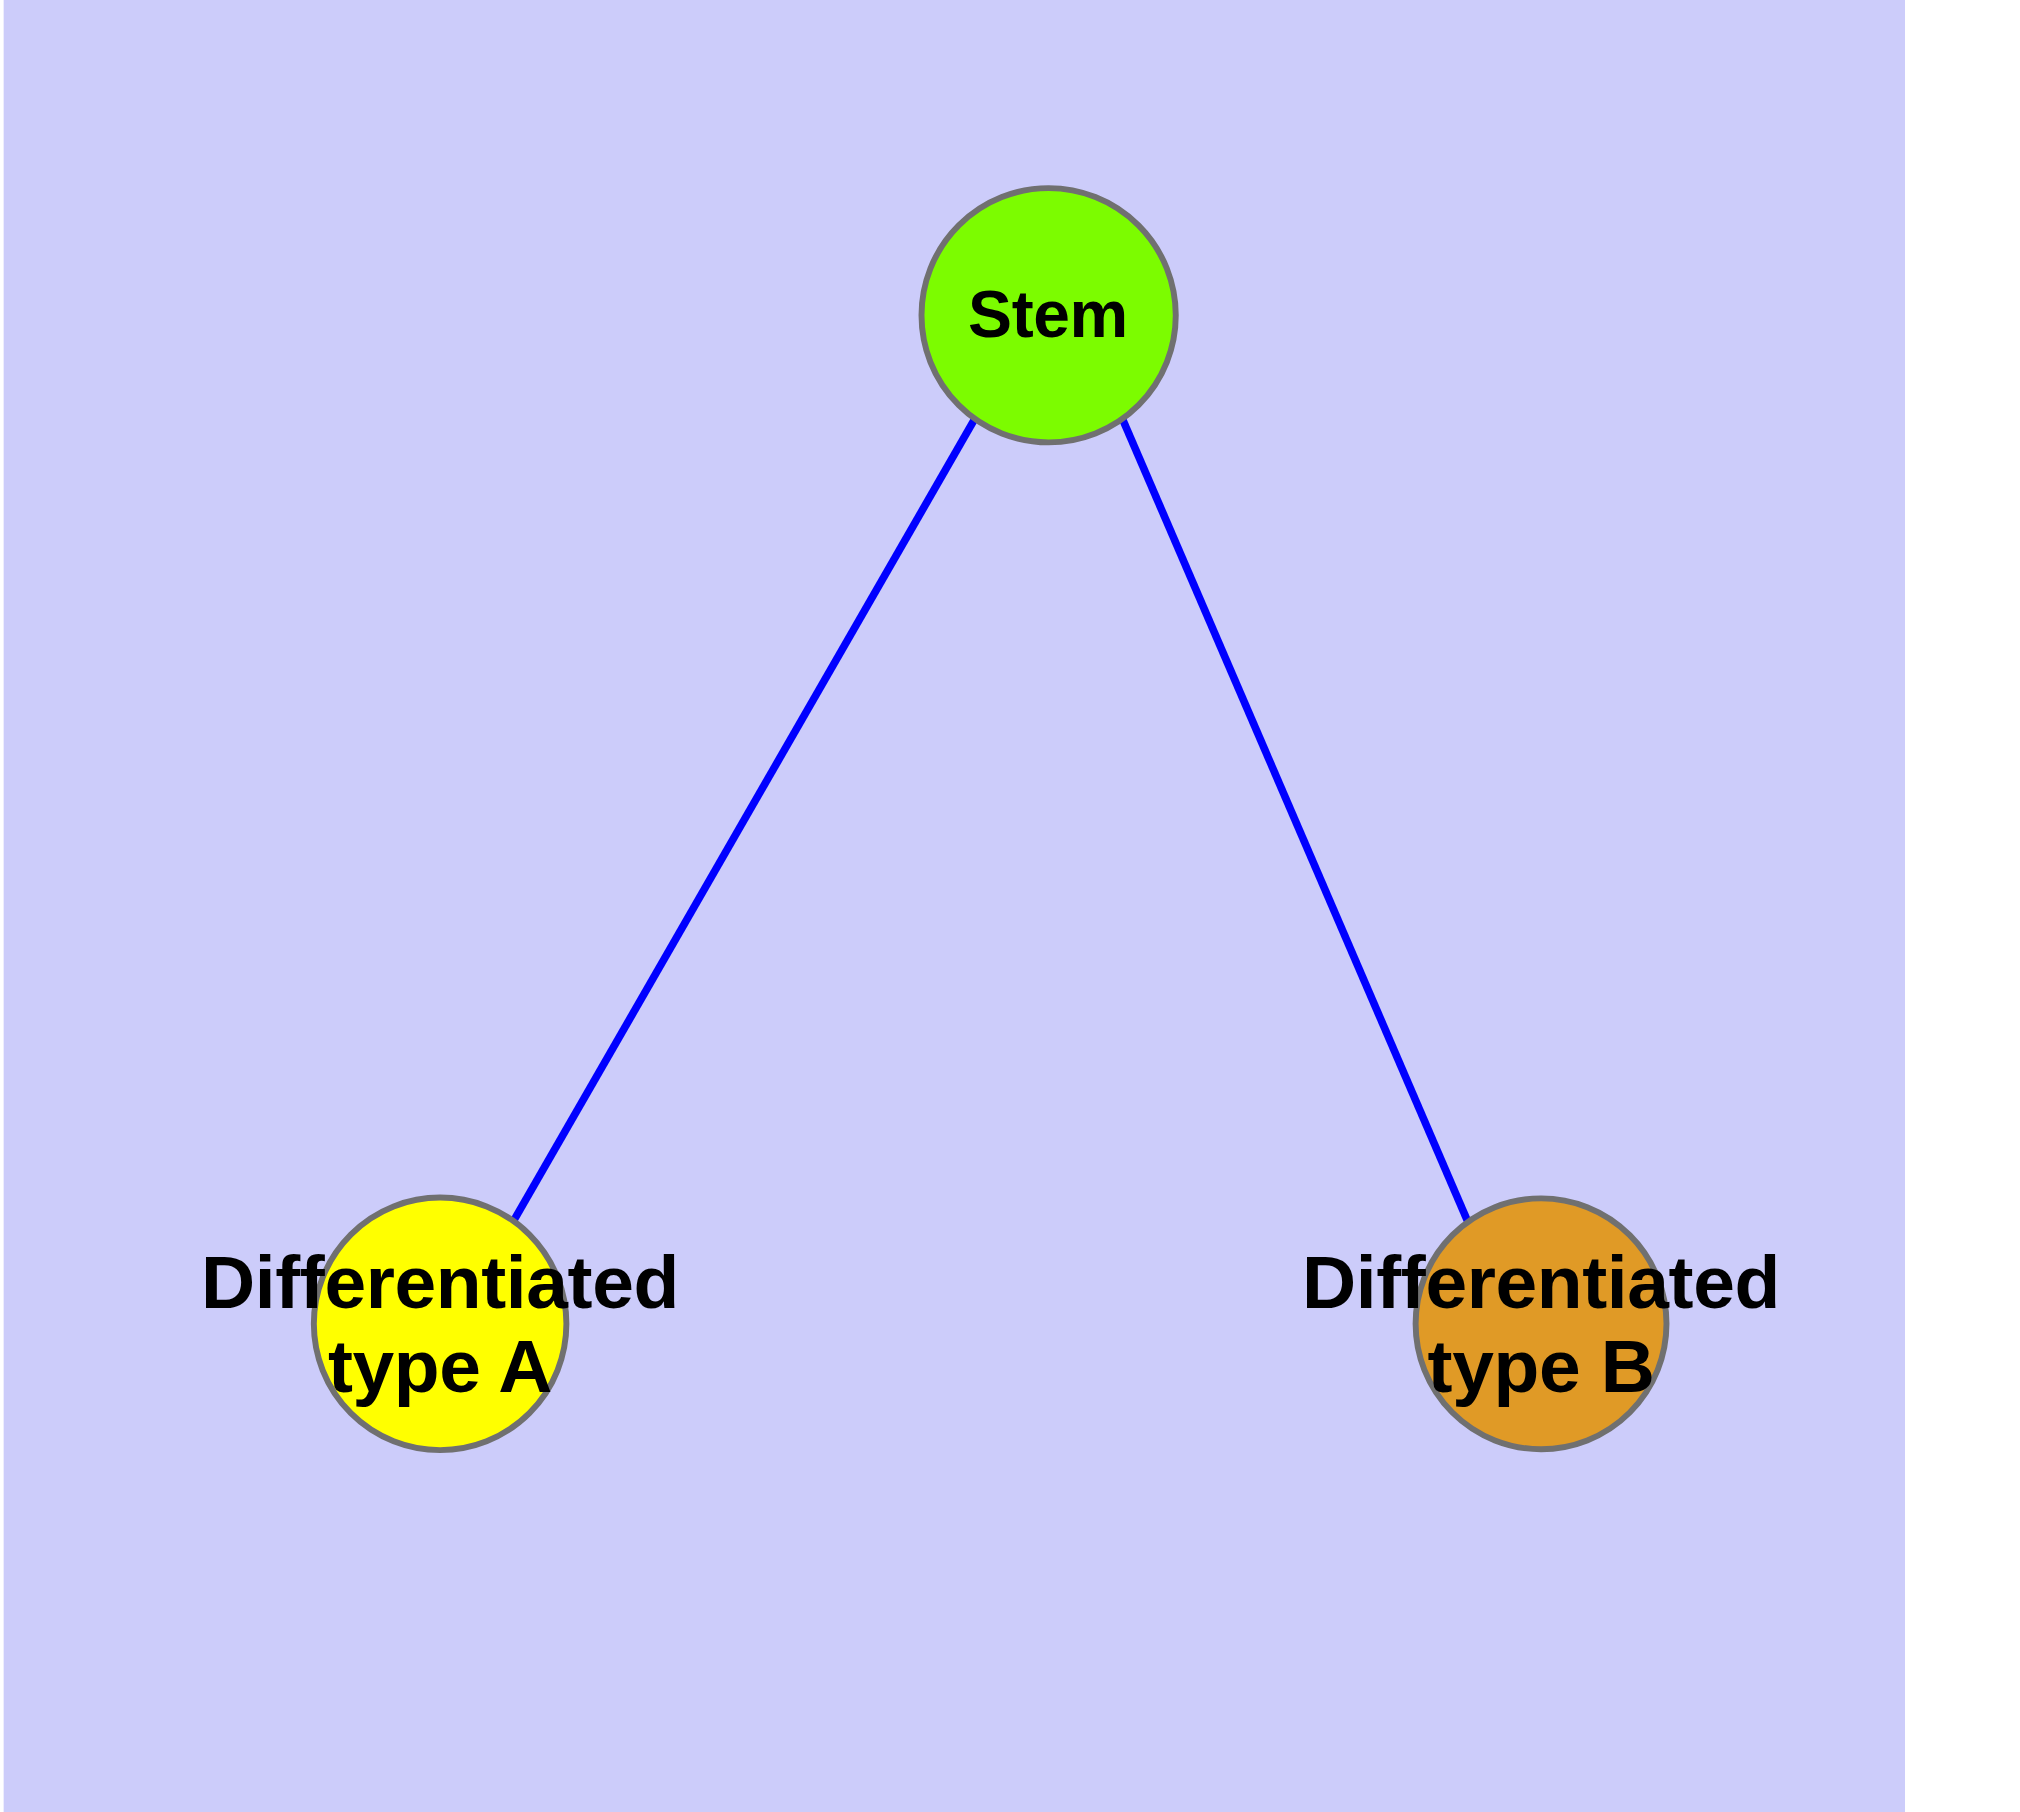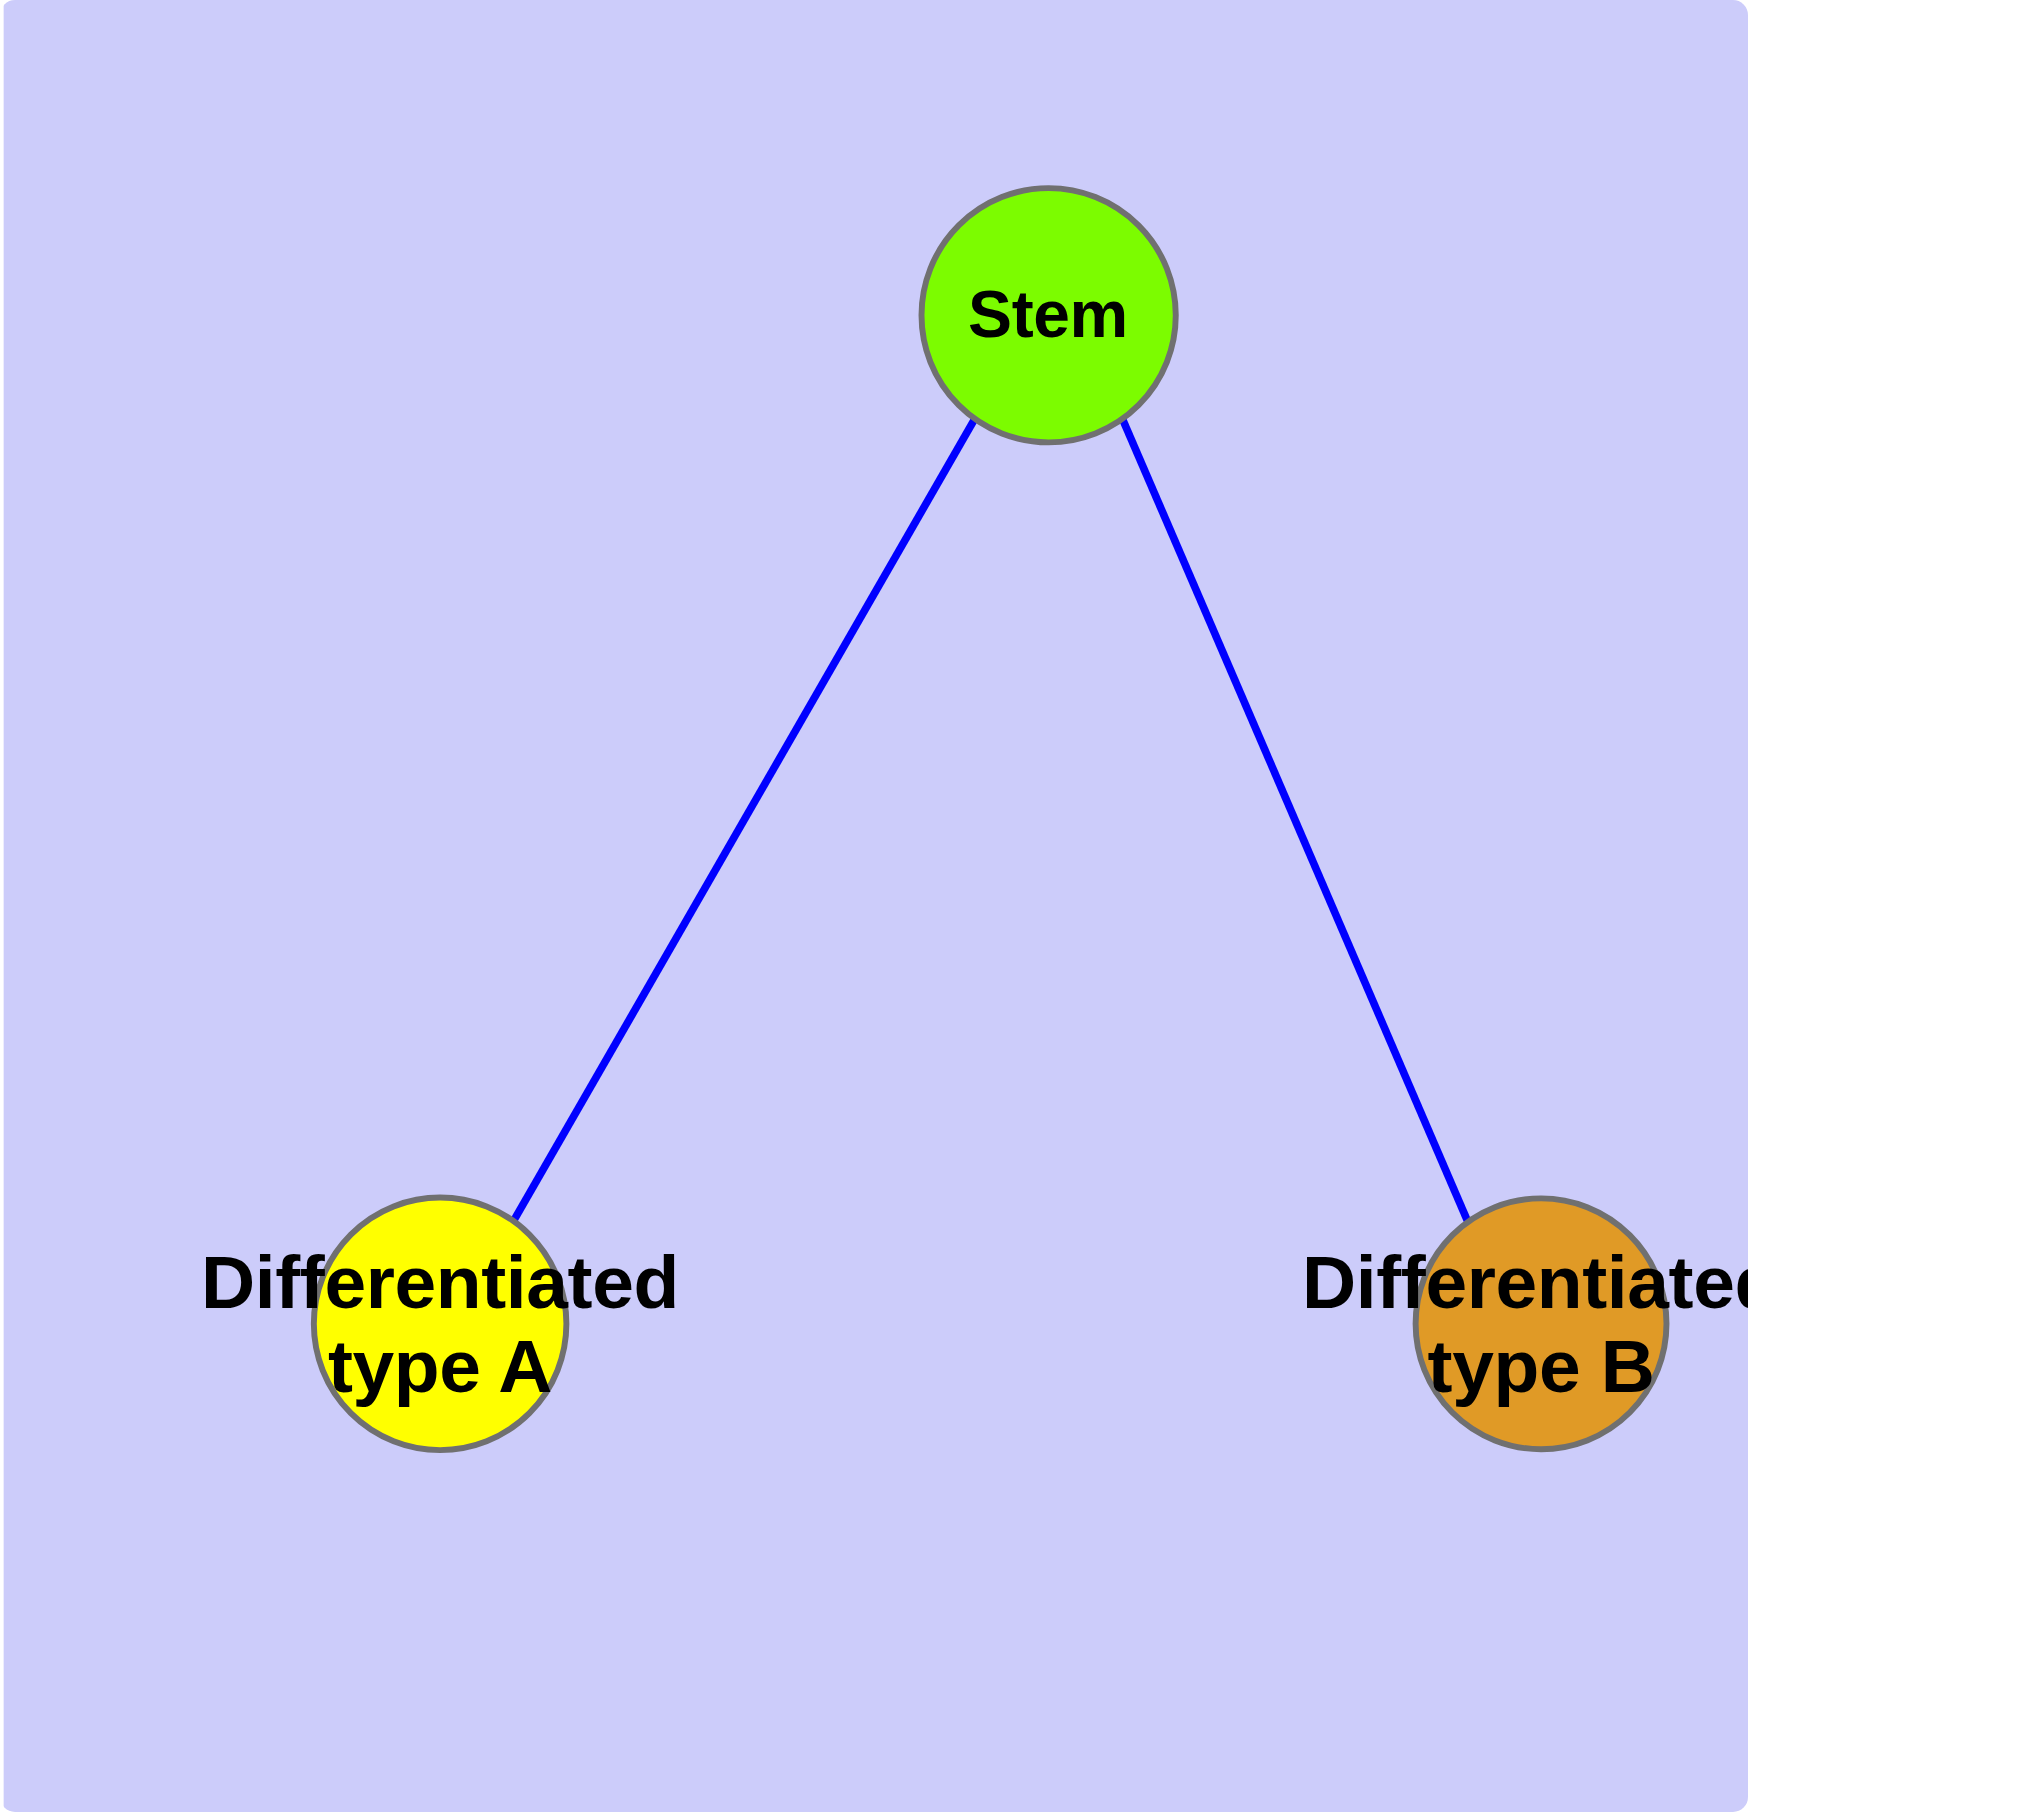--- a/index.html
+++ b/index.html
@@ -45,21 +45,21 @@
     pointer-events: none;
     letter-spacing: -0.4px;
   }
   .label-stem   { font-size: 66px; }
   .label-typea  { font-size: 75px; }
   .label-typeb  { font-size: 75px; }
 </style>
 </head>
 <body>
 
-<div id="canvas" style="width: 1748px; height: 1812px; border-radius: 15px;">
+<div id="canvas" style="width: 1905px; height: 1812px;">
 
   <div id="plot-bg" style="background: rgb(255, 255, 255);"></div>
 
   <svg id="graph-svg" viewBox="0 0 2384 2138" xmlns="http://www.w3.org/2000/svg">
 
     <rect id="bg-rect" x="4" y="0" width="2380" height="2138" fill="#ccccfa"></rect>
 
     <g id="edge-layer">
       <line id="edge-stem-a" x1="1150" y1="494" x2="606" y2="1440" stroke="#0000ff" stroke-width="9" stroke-linecap="butt"></line>
       <line id="edge-stem-b" x1="1324" y1="494" x2="1731" y2="1440" stroke="#0000ff" stroke-width="9" stroke-linecap="butt"></line>

